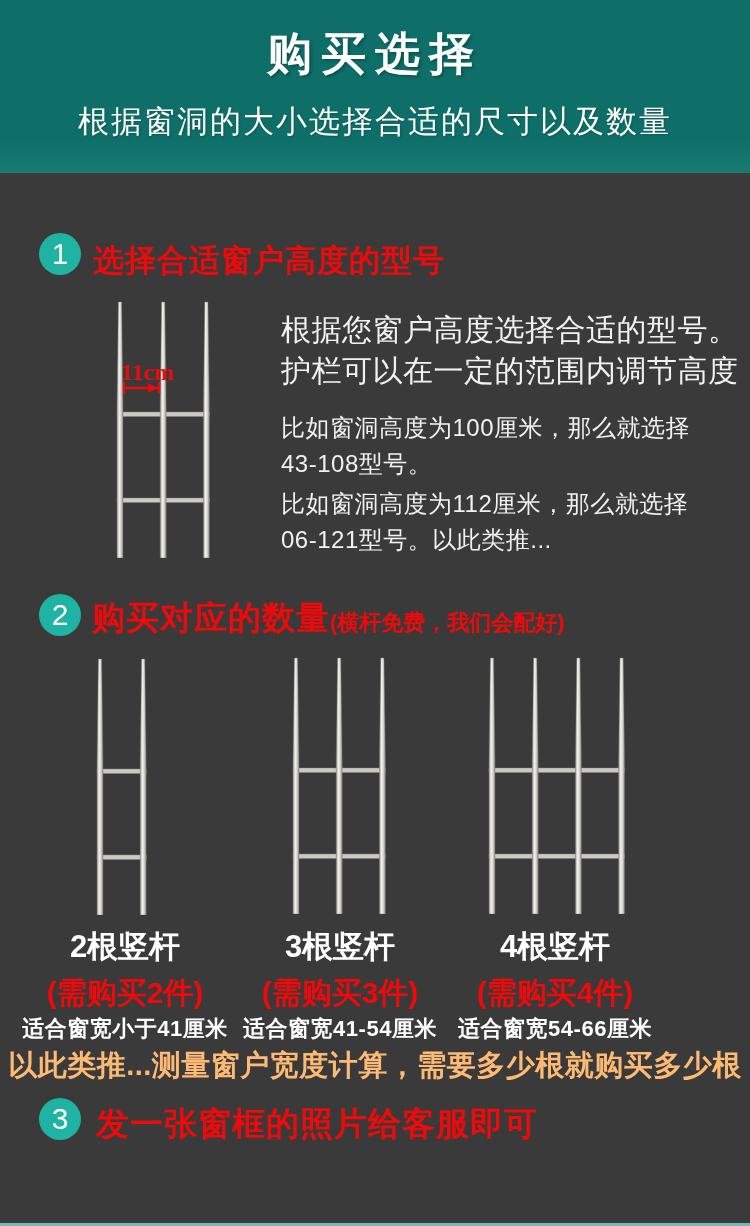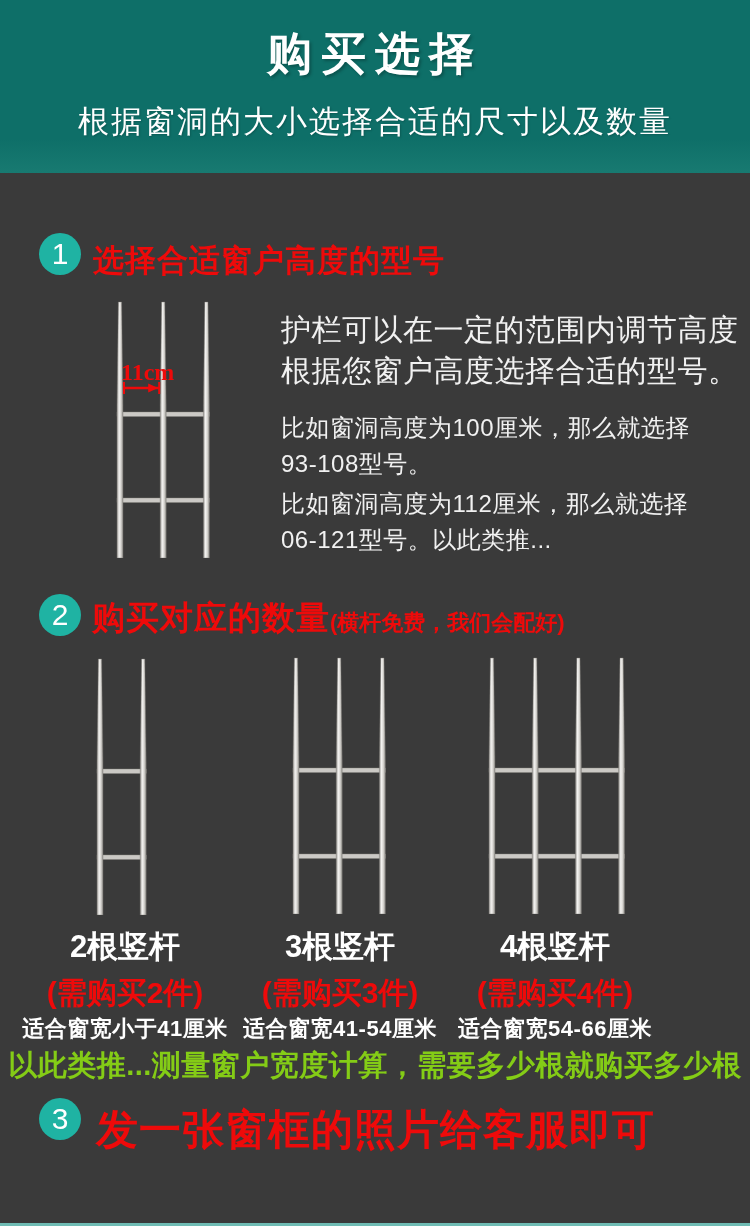--- a/index.html
+++ b/index.html
@@ -32,42 +32,42 @@
     font-size:30px;display:flex;align-items:center;justify-content:center;
   }
   #badge1{left:39px;top:233px}
   #badge2{left:39px;top:594px}
   #badge3{left:39px;top:1098px}
   .red{color:var(--accent-red,#EE0A0A);font-weight:bold;}
   #heading1{position:absolute;left:93px;top:240px;font-size:31px;letter-spacing:1px;}
   #heading2row{position:absolute;left:92px;top:596px;display:flex;align-items:flex-end;white-space:nowrap;}
   #heading2row .big{font-size:33px;letter-spacing:1px;}
   #heading2row .note{font-size:22px;padding-bottom:3px;}
-  #heading3{position:absolute;left:96px;top:1102px;font-size:42px;letter-spacing:1px;}
+  #heading3{position:absolute;left:96px;top:1102px;font-size:33px;letter-spacing:1px;}
   
   .rail{position:absolute;}
   #rail1{left:110px;top:300px;}
   #railA{left:90px;top:657px;}
   #railB{left:286px;top:656px;}
   #railC{left:482px;top:656px;}
   
   .step1-text{position:absolute;left:281px;top:309px;width:465px;color:#F1F1F1;}
   .step1-text .d{font-size:30px;line-height:41px;letter-spacing:0.5px;}
   .step1-text .ex{font-size:24px;line-height:34px;letter-spacing:0.5px;}
   .mt20{margin-top:20px}.mt2{margin-top:2px}.mt6{margin-top:6px}
   
   .option-col{position:absolute;top:926px;width:212px;text-align:center;}
   #col1{left:19px}#col2{left:234px}#col3{left:449px}
   .opt-title{font-size:31px;font-weight:bold;color:#FFFFFF;}
   .opt-buy{font-size:30px;font-weight:bold;color:var(--accent-red,#EE0A0A);margin-top:5px;}
   .opt-fit{font-size:22px;font-weight:bold;color:#FFFFFF;margin-top:0;letter-spacing:0.5px;}
   
   .footer-line{
     position:absolute;top:1046px;left:0;width:750px;text-align:center;
-    color:#84cc16;font-size:29px;font-weight:bold;letter-spacing:0.5px;
+    color:#fdba74;font-size:29px;font-weight:bold;letter-spacing:0.5px;
   }
   .bottom-strip{position:absolute;left:0;bottom:0;width:750px;height:3px;background:var(--footer-strip,#6FBCB4);}
 </style>
 </head>
 <body style="--header-bg: #0E6F68; --body-bg: #3A3A3A; --accent-red: #EE0A0A; --circle-teal: #1FB3A3; --rail-metal: #D9D7D3; --footer-strip: #6FBCB4;">
 
 <div class="page">
 
   <div class="header">
     <div class="title">购买选择</div>
@@ -94,24 +94,24 @@
       <text x="11" y="80" fill="#EE0A0A" font-size="24" font-weight="bold" font-family="&quot;Liberation Serif&quot;,&quot;DejaVu Serif&quot;,serif">11cm</text>
       <g stroke="#EE0A0A" fill="#EE0A0A">
         <line x1="14" y1="88" x2="49.2" y2="88" stroke-width="2.5"></line>
       <line x1="14" y1="82" x2="14" y2="94" stroke-width="2"></line>
       <line x1="49.2" y1="82" x2="49.2" y2="94" stroke-width="2"></line>
       <polygon points="48.2,88 38.2,83.5 38.2,92.5" stroke="none"></polygon>
       </g>
     </svg>
 
   <div class="step1-text">
+    <div class="d">根据您窗户高度选择合适的型号。</div>
     <div class="d">护栏可以在一定的范围内调节高度</div>
-    <div class="d">根据您窗户高度选择合适的型号。</div>
     <div class="ex mt20">比如窗洞高度为100厘米，那么就选择</div>
-    <div class="ex mt2">93-108型号。</div>
+    <div class="ex mt2">43-108型号。</div>
     <div class="ex mt6">比如窗洞高度为112厘米，那么就选择</div>
     <div class="ex mt2">06-121型号。以此类推...</div>
   </div>
 
   <div class="step-badge" id="badge2">2</div>
   <div class="red" id="heading2row">
     <span class="big">购买对应的数量</span>
       <span class="note">(横杆免费，我们会配好)</span>
   </div>
 

